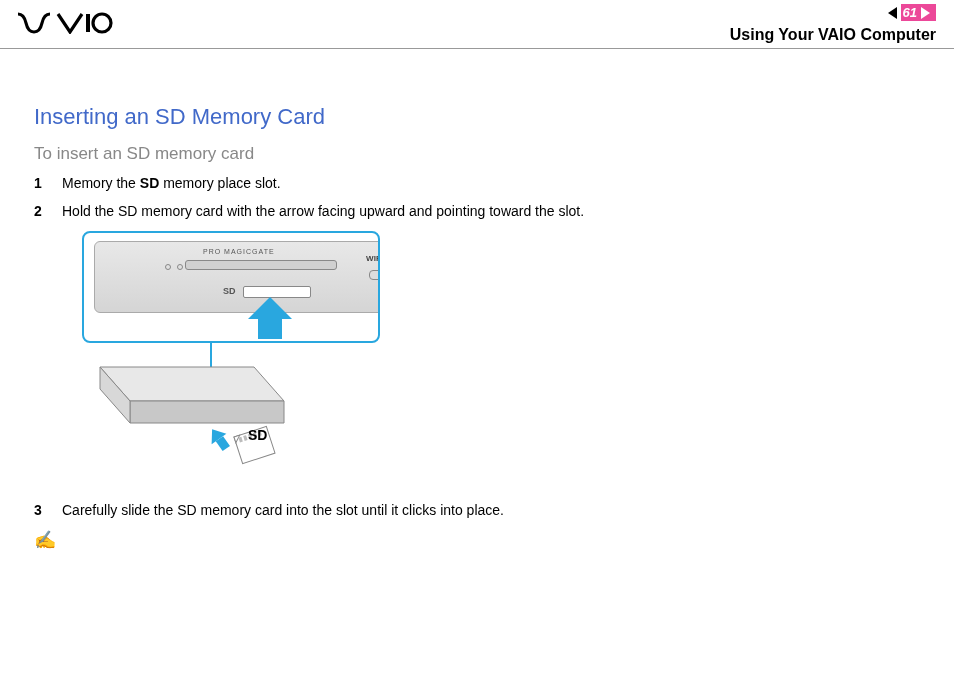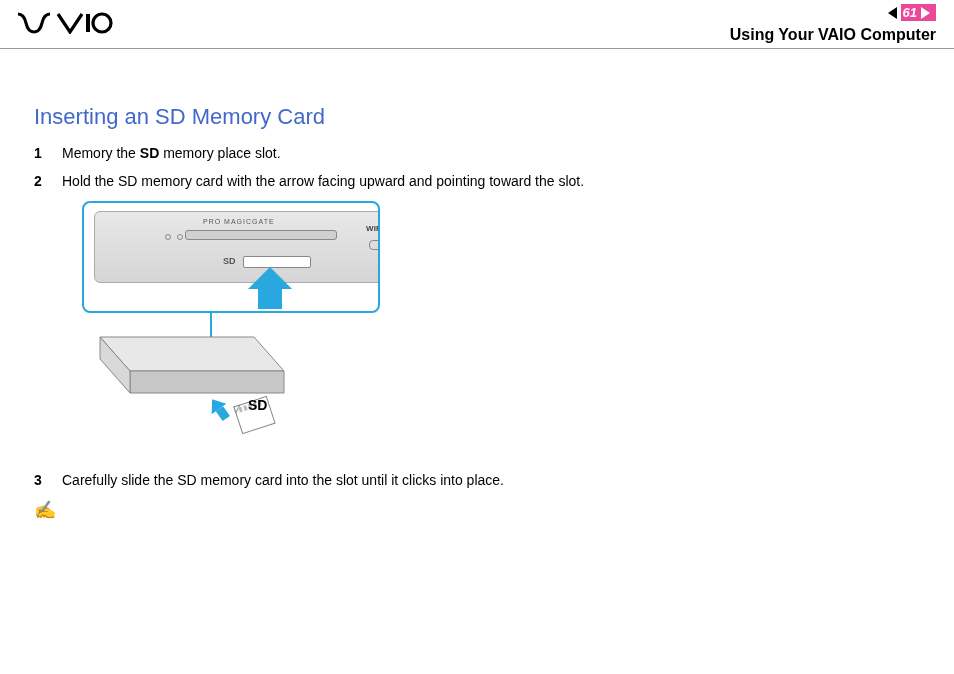--- a/index.html
+++ b/index.html
@@ -275,20 +275,21 @@
     <span class="page-num-box">
       <span>61</span>
       <span class="nav-arrow right"></span>
     </span>
   </div>
   <div class="section-label">Using Your VAIO Computer</div>
 </div>
 
 <div class="content">
   <h1 class="title">Inserting an SD Memory Card</h1>
+  <h2 class="subtitle">To insert an SD memory card</h2>
 
   <div class="step">
     <div class="step-num">1</div>
     <div class="step-text">
       <span>Memory the </span><strong>SD</strong><span> memory place slot.</span>
     </div>
   </div>
 
   <div class="step">
     <div class="step-num">2</div>

